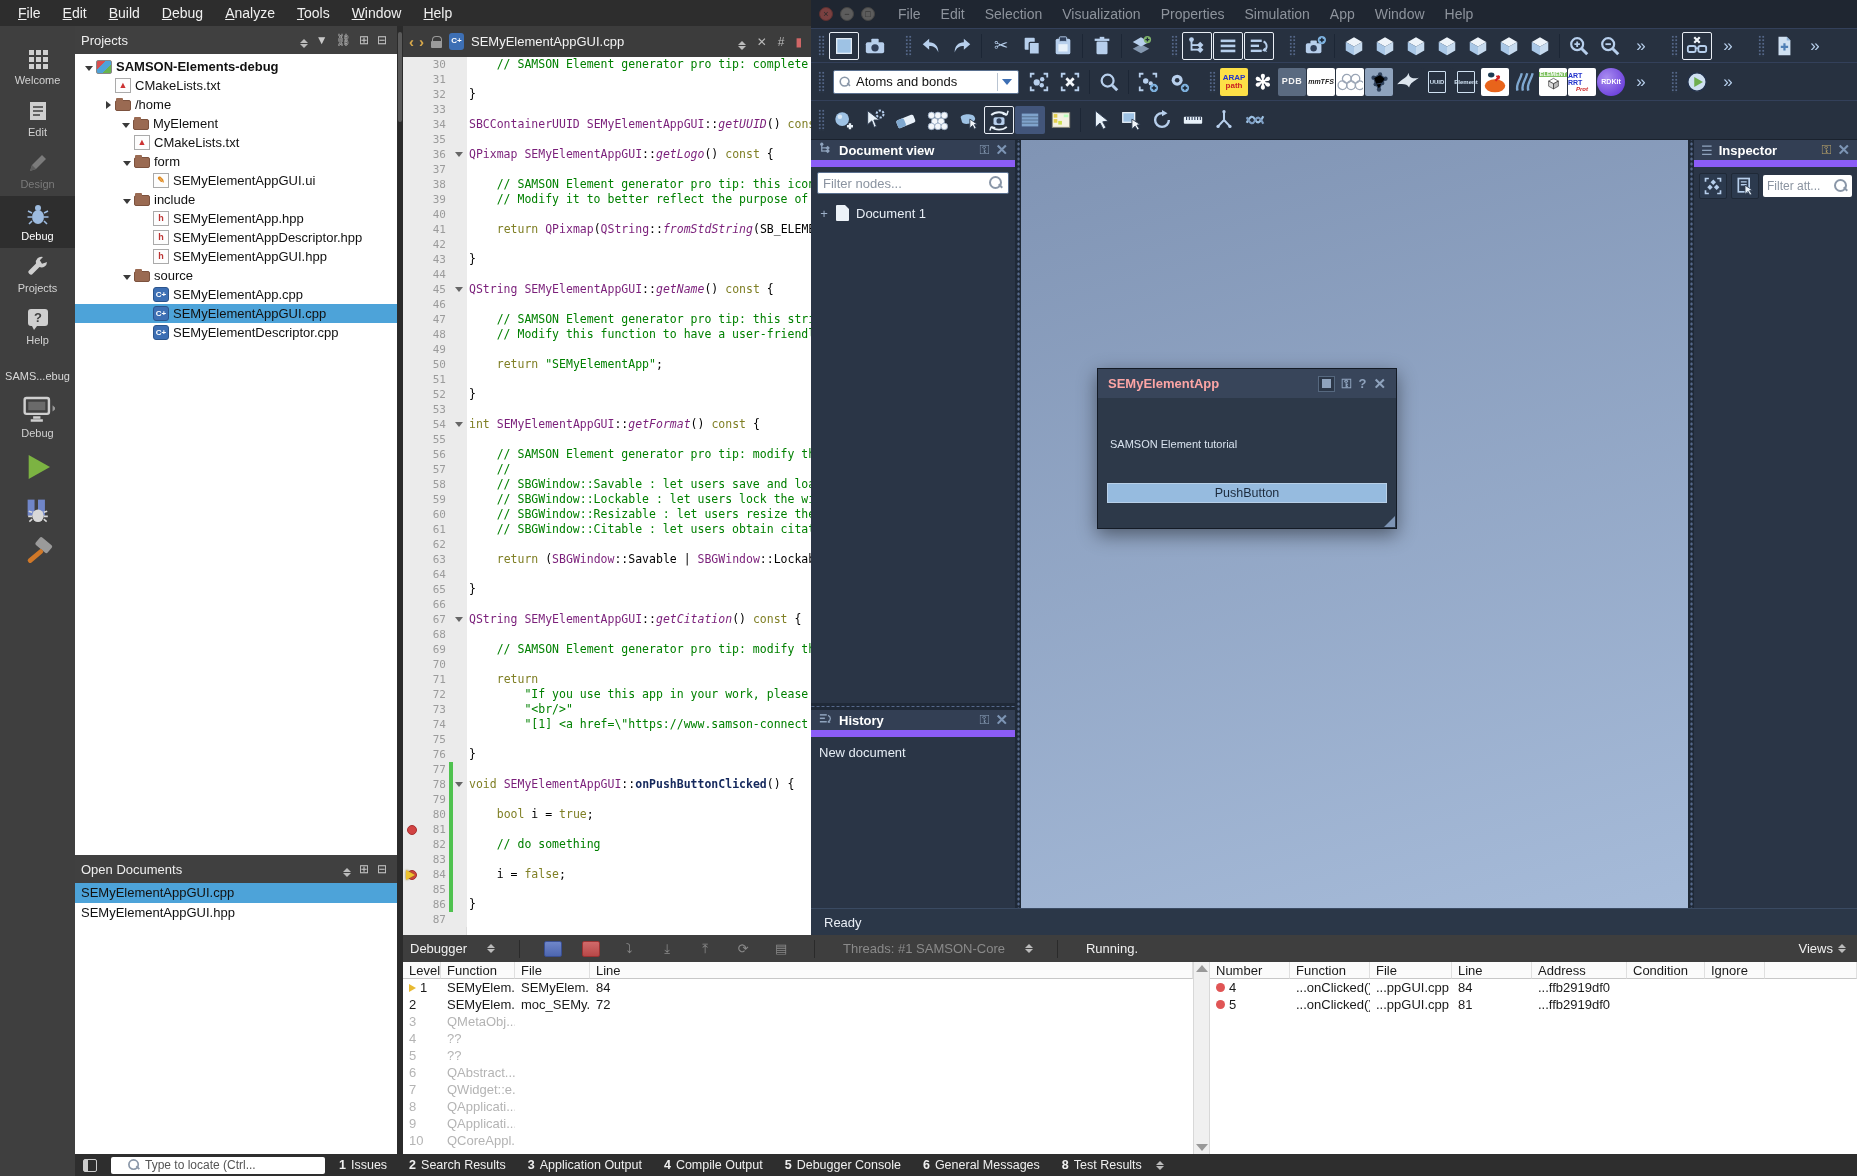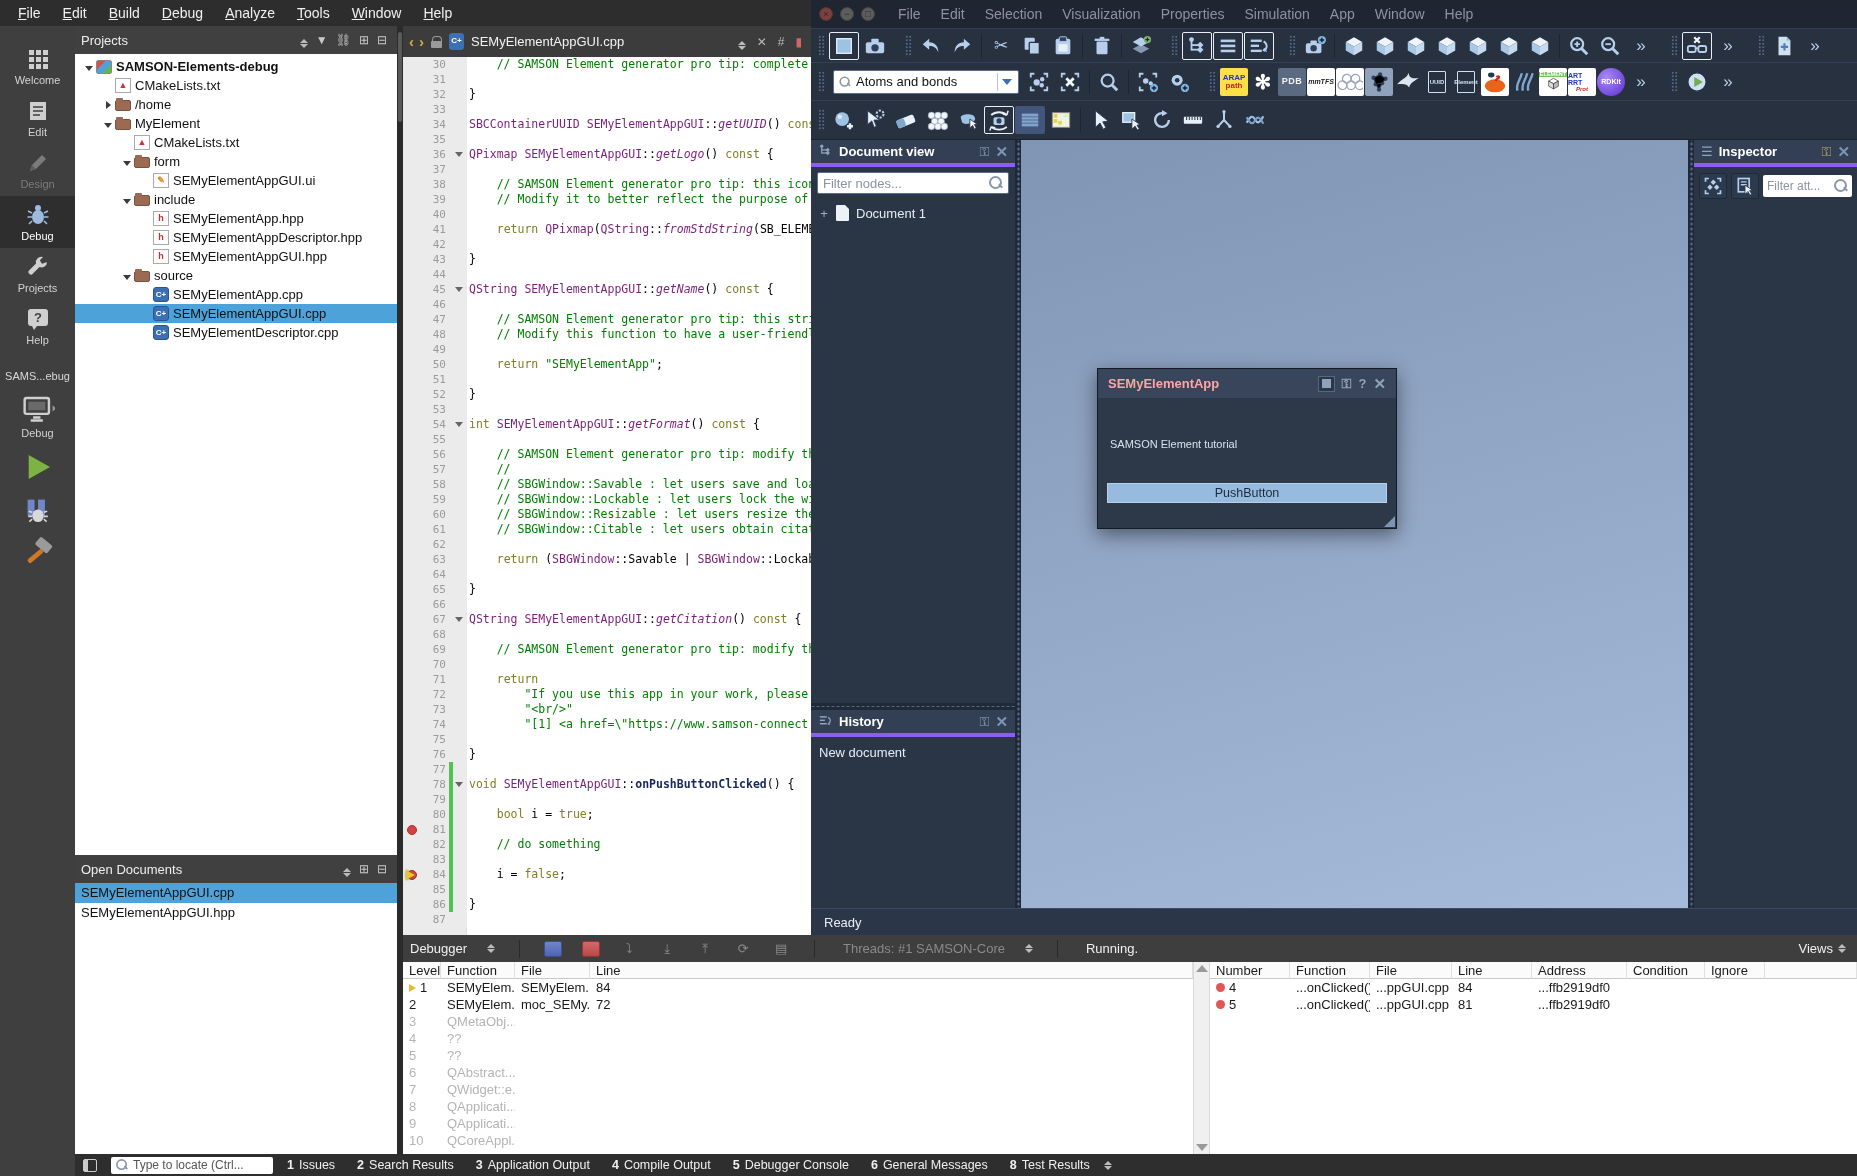--- a/index.html
+++ b/index.html
@@ -113,21 +113,21 @@
 .tile.artrrt .a{color:#2233cc}.tile.artrrt .p{color:#cc2222;font-style:italic;font-size:6px}
 .tile.rdkit{background:radial-gradient(circle at 35% 35%,#a98df0,#5b2bd6);border-radius:50%;color:#fff;font-size:7px}
 .selectbox{height:24px;width:186px;background:#fff;border:1px solid #5a708f;border-radius:2px;display:flex;align-items:center;margin:0 4px;padding:0 4px;gap:4px}
 .selectbox .stxt{flex:1;color:#111;font-size:13px}
 .selectbox .sarr{width:0;height:0;border-left:5px solid transparent;border-right:5px solid transparent;border-top:6px solid #3d6fb4;margin-right:2px}
 
 #sm-main{flex:1;display:flex;overflow:hidden}
 .vsplit{width:6px;background:#1f2937;background-image:radial-gradient(#55688a 1px,transparent 1.2px);background-size:3px 5px;background-repeat:repeat-y;background-position:center}
 .hsplit{height:7px;background:#1f2937;background-image:radial-gradient(#55688a 1px,transparent 1.2px);background-size:5px 3px;background-repeat:repeat-x;background-position:center}
 .spanel{background:#2a3546;display:flex;flex-direction:column;overflow:hidden}
-.sp-head{height:27px;background:#333f54;display:flex;align-items:center;padding:0 7px;gap:6px;flex:0 0 auto;border-bottom:4px solid #8b5cf6}
+.sp-head{height:27px;background:#333f54;display:flex;align-items:center;padding:0 7px;gap:6px;flex:0 0 auto;border-bottom:7px solid #8b5cf6}
 .sp-head .sp-title{color:#fff;font-weight:bold;font-size:13px;flex:1}
 .sp-hicon{color:#8fa3bd;font-size:13px}
 .sp-hicon svg{width:15px;height:15px;fill:#8fa3bd}
 .sp-x{color:#7d95b5;font-weight:bold;font-size:15px}
 .filter-row{display:flex;align-items:center;padding:5px 6px;gap:6px}
 .filter-input{flex:1;height:22px;background:#fff;border:1px solid #5a708f;border-radius:2px;color:#8a93a0;font-size:13px;display:flex;align-items:center;padding:0 5px}
 .filter-input .fi-ph{flex:1}
 .magico{width:14px;height:14px;position:relative}
 .magico:before{content:"";position:absolute;left:0;top:0;width:9px;height:9px;border:2px solid #8a97a8;border-radius:50%}
 .magico:after{content:"";position:absolute;left:9px;top:9px;width:5px;height:2px;background:#8a97a8;transform:rotate(45deg)}
@@ -183,21 +183,21 @@
 .th{background:#fbfbfb;border-bottom:1px solid #c8c8c8;border-right:1px solid #e0e0e0;font-size:13px;color:#1a1a1a;padding:1px 6px;height:17px}
 .td{font-size:13px;color:#1a1a1a;padding:1px 6px;height:17px;white-space:nowrap;overflow:hidden;display:flex;align-items:center;gap:4px}
 .td.dim{color:#b4b4b4}
 .reddot{width:9px;height:9px;border-radius:50%;background:#e05555;flex:0 0 9px}
 .goldarr{width:0;height:0;border-top:4px solid transparent;border-bottom:4px solid transparent;border-left:7px solid #e8b931;flex:0 0 7px}
 
 
 #statusbar{left:75px;top:1154px;width:1782px;height:22px;background:#2e2e2e;display:flex;align-items:center;gap:14px;padding:0 8px}
 .sb-toggle{width:14px;height:13px;border:1.5px solid #ccc;border-radius:2px;position:relative}
 .sb-toggle:before{content:"";position:absolute;left:0;top:0;bottom:0;width:4px;background:#ccc}
-#locator{width:162px;height:17px;background:#fff;border-radius:2px;display:flex;align-items:center;gap:4px;padding:0 4px;color:#555;font-size:12px}
+#locator{width:214px;height:17px;background:#fff;border-radius:2px;display:flex;align-items:center;gap:4px;padding:0 16px;color:#555;font-size:12px}
 .pane-btn{color:#f0f0f0;font-size:12.5px;display:flex;gap:5px}
 .pane-btn b{font-weight:bold}
 </style>
 </head>
 <body>
 
 <div class="abs" id="qtc-menubar">
     <span class="mi">File</span>
     <span class="mi">Edit</span>
     <span class="mi">Build</span>
@@ -322,21 +322,21 @@
         <span class="ticon ic-page ic-cmake">
           <i>▲</i>
         </span>
         <span>CMakeLists.txt</span>
       </div>
       <div class="trow" style="padding-left: 27px;">
         <span class="texp"><span class="tri-c"></span></span>
         <span class="ticon ic-folder"></span>
         <span>/home</span>
       </div>
-      <div class="trow" style="padding-left: 27px;">
+      <div class="trow" style="padding-left: 45px;">
         <span class="texp"><span class="tri-o"></span></span>
         <span class="ticon ic-folder"></span>
         <span>MyElement</span>
       </div>
       <div class="trow" style="padding-left: 46px;">
         <span class="texp"></span>
         <span class="ticon ic-page ic-cmake">
           <i>▲</i>
         </span>
         <span>CMakeLists.txt</span>

